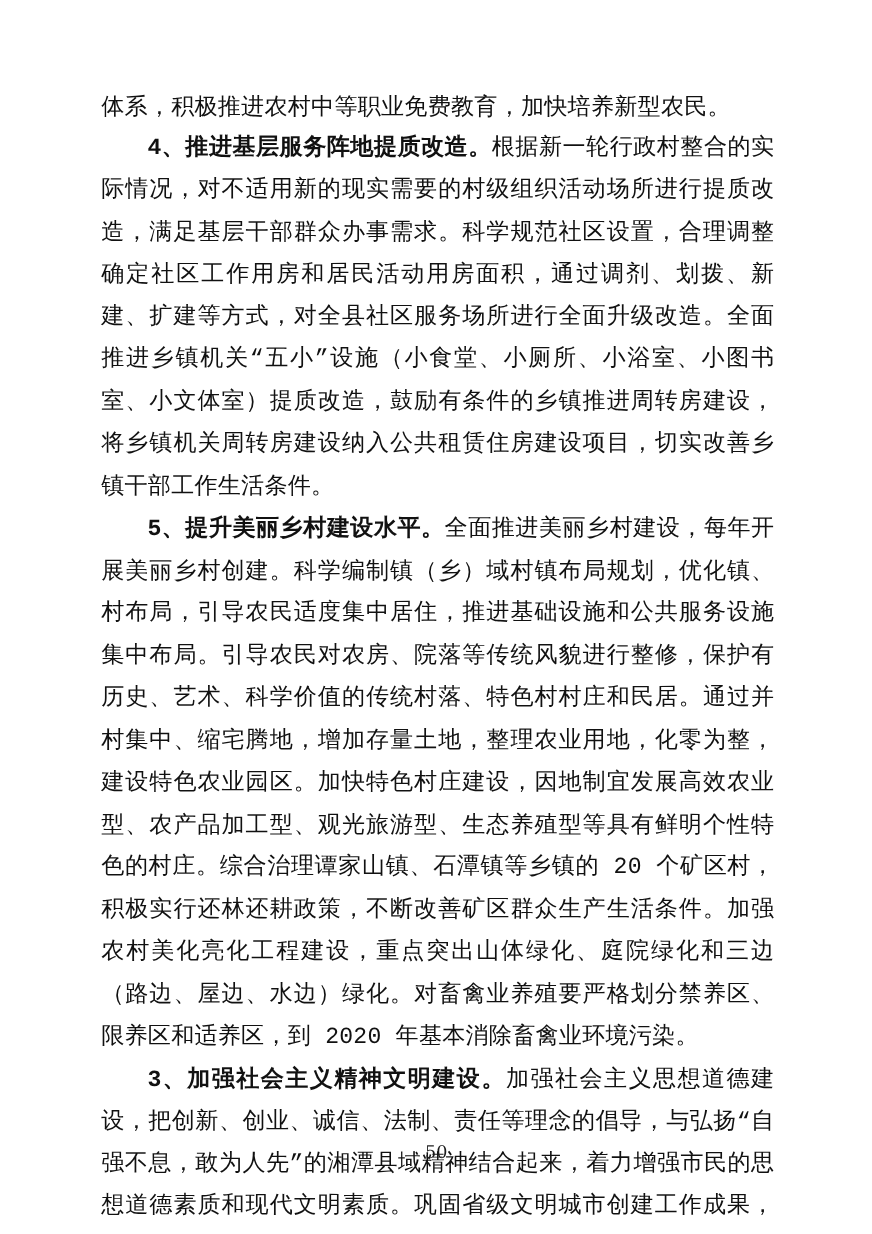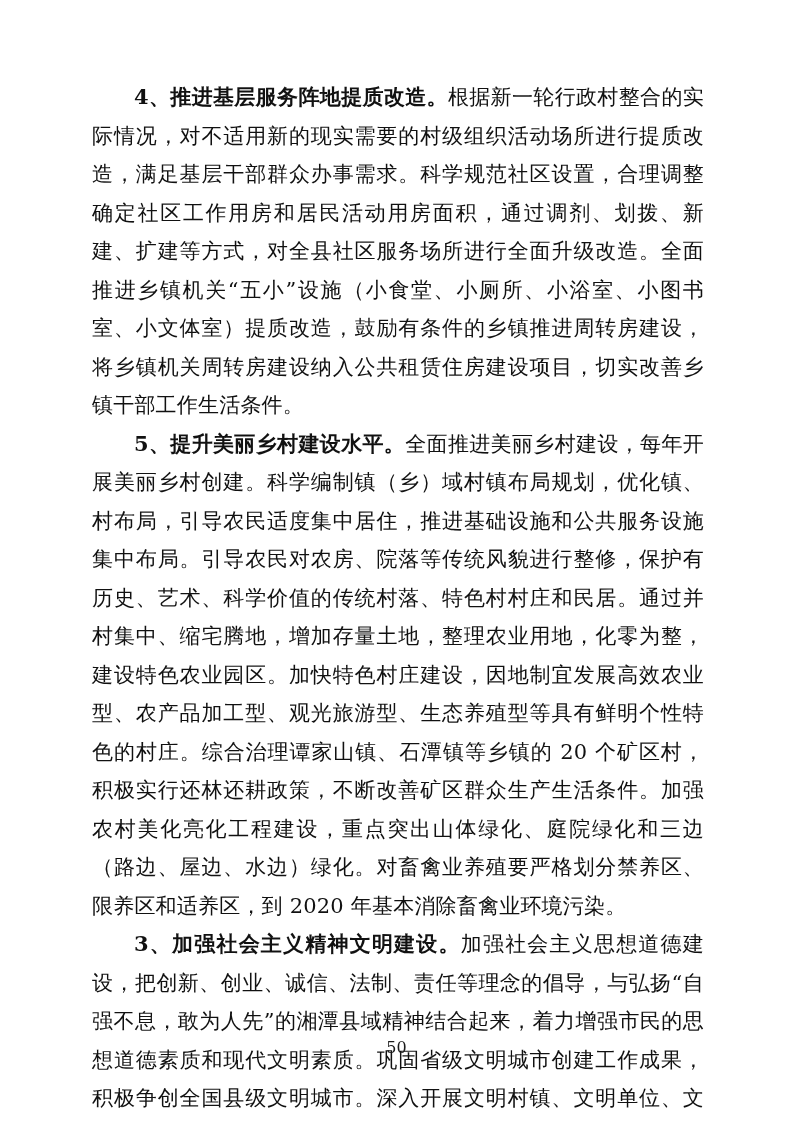--- a/index.html
+++ b/index.html
@@ -30,20 +30,21 @@
     font-size: 21px;
     line-height: 38.5px;
     color: #111111;
     text-align: justify;
     text-justify: inter-ideograph;
     margin: 0;
     letter-spacing: 0.2px;
   }
   .indent {
     text-indent: 42px;
+    font-family: Liberation Mono, monospace;
   }
   .lead {
     font-weight: bold;
   }
   .page-number {
     position: absolute;
     left: 0;
     right: 0;
     top: 1038px;
     text-align: center;
@@ -51,20 +52,23 @@
     color: #1a1a1a;
     font-family: "DejaVu Serif", serif;
   }
 </style>
 </head>
 <body>
 
 <div class="page">
   <div class="page-inner">
 
+    <p class="para">
+      <span>体系，积极推进农村中等职业免费教育，加快培养新型农民。</span>
+    </p>
 
     <p class="para indent">
       <span class="lead">4、推进基层服务阵地提质改造。</span><span>根据新一轮行政村整合的实际情况，对不适用新的现实需要的村级组织活动场所进行提质改造，满足基层干部群众办事需求。科学规范社区设置，合理调整确定社区工作用房和居民活动用房面积，通过调剂、划拨、新建、扩建等方式，对全县社区服务场所进行全面升级改造。全面推进乡镇机关“五小”设施（小食堂、小厕所、小浴室、小图书室、小文体室）提质改造，鼓励有条件的乡镇推进周转房建设，将乡镇机关周转房建设纳入公共租赁住房建设项目，切实改善乡镇干部工作生活条件。</span>
     </p>
 
     <p class="para indent">
       <span class="lead">5、提升美丽乡村建设水平。</span><span>全面推进美丽乡村建设，每年开展美丽乡村创建。科学编制镇（乡）域村镇布局规划，优化镇、村布局，引导农民适度集中居住，推进基础设施和公共服务设施集中布局。引导农民对农房、院落等传统风貌进行整修，保护有历史、艺术、科学价值的传统村落、特色村村庄和民居。通过并村集中、缩宅腾地，增加存量土地，整理农业用地，化零为整，建设特色农业园区。加快特色村庄建设，因地制宜发展高效农业型、农产品加工型、观光旅游型、生态养殖型等具有鲜明个性特色的村庄。综合治理谭家山镇、石潭镇等乡镇的 20 个矿区村，积极实行还林还耕政策，不断改善矿区群众生产生活条件。加强农村美化亮化工程建设，重点突出山体绿化、庭院绿化和三边（路边、屋边、水边）绿化。对畜禽业养殖要严格划分禁养区、限养区和适养区，到 2020 年基本消除畜禽业环境污染。</span>
     </p>
 
     <p class="para indent">

